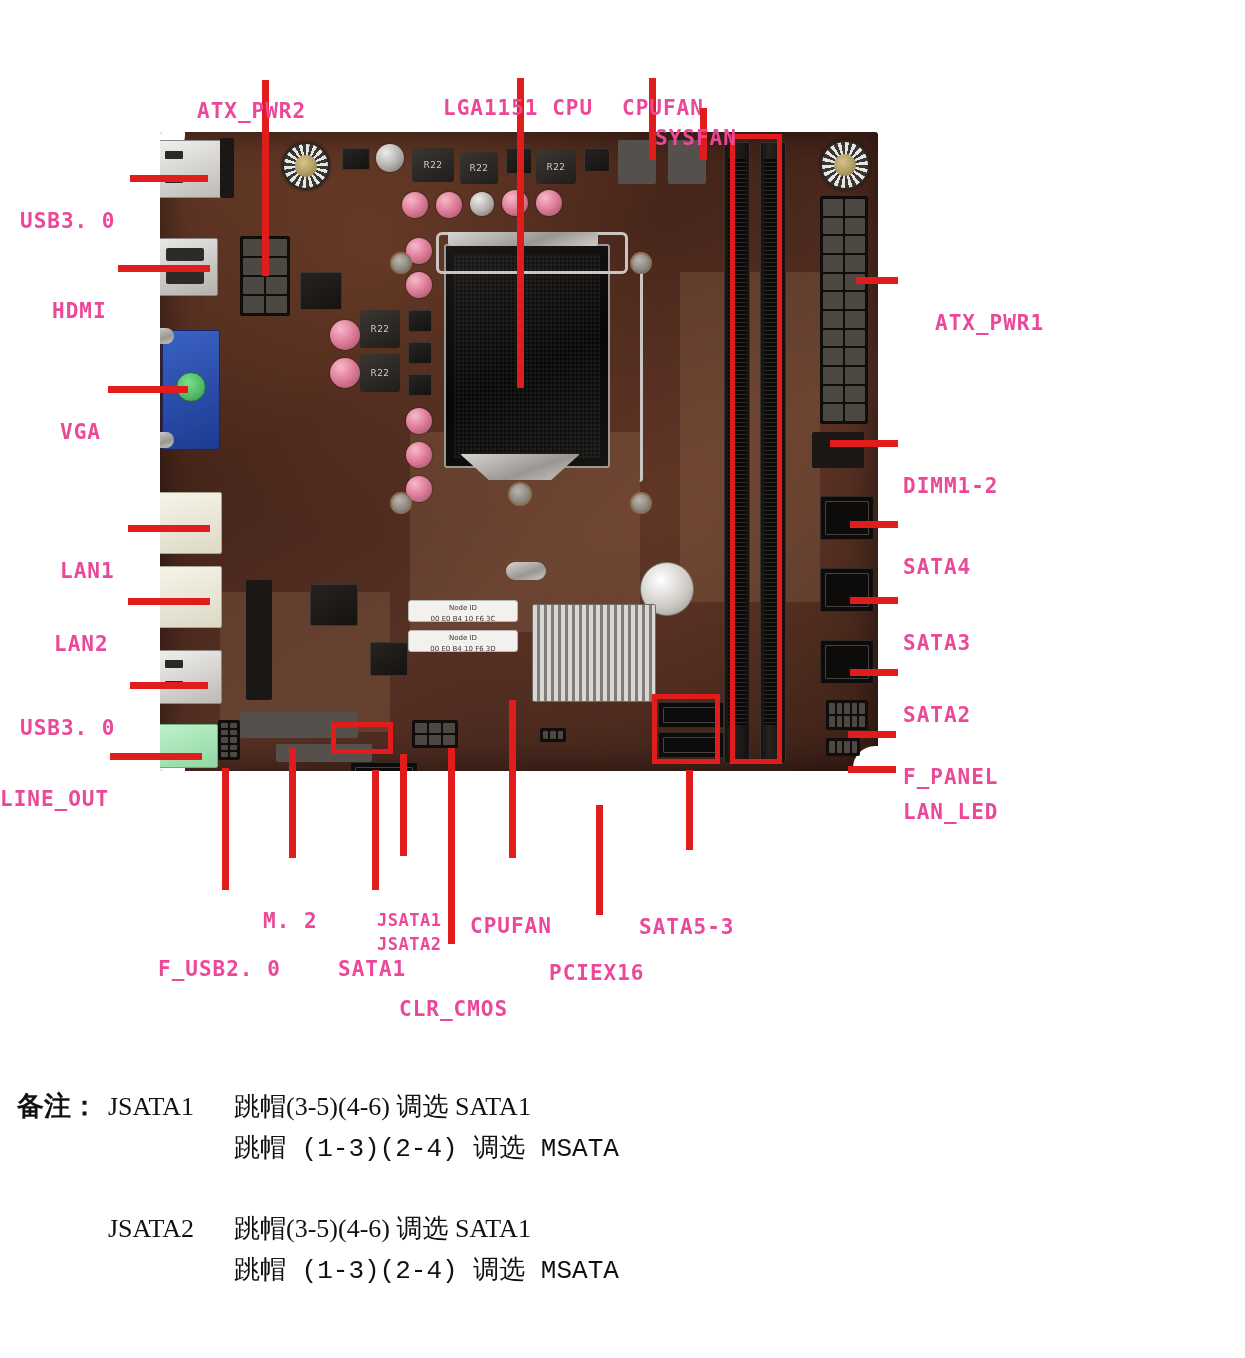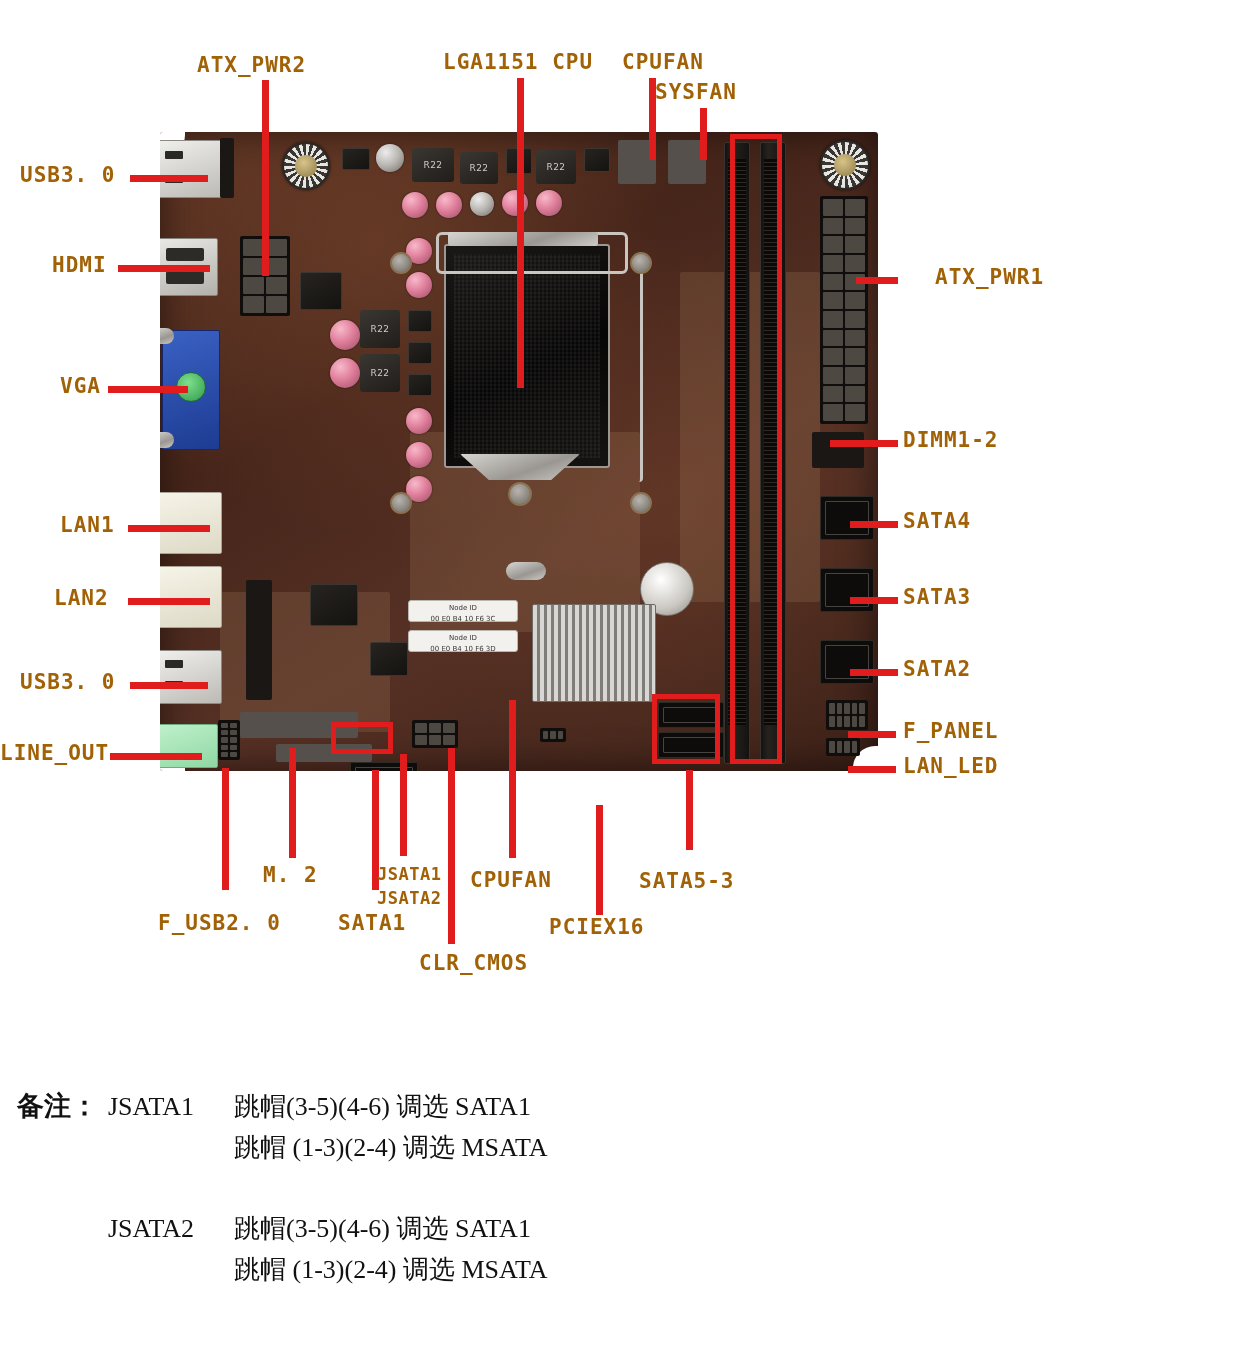--- a/index.html
+++ b/index.html
@@ -233,27 +233,28 @@
   }
 
   
   #annots {
     position:absolute; left:0; top:0;
     width:1245px; height:1010px;
     pointer-events:none;
   }
   .lbl {
     position: absolute;
-    color: #a16207;
+    color: #ec4899;
     font-family: "DejaVu Sans Mono", monospace;
     font-size: 21px;
     font-weight: bold;
     letter-spacing: 1px;
     white-space: nowrap;
     line-height: 1;
+    margin-top: 46px;
   }
   .lbl.sm { font-size: 17px; letter-spacing: .5px; }
   .line {
     position: absolute;
     background: #e01c1c;
   }
   .rect {
     position: absolute;
     border: 5px solid #e01c1c;
     box-sizing: border-box;
@@ -275,21 +276,21 @@
     text-align:right;
     padding-right:10px;
     box-sizing:border-box;
   }
   .note-key {
     font-size:26px;
     width:126px;
     box-sizing:border-box;
   }
   .note-text { font-size:26px; }
-  .note-indent { padding-left:234px; }
+  .note-indent { padding-left:234px;font-family:Liberation Mono, monospace; }
 </style>
 </head>
 <body>
 
 <div id="diagram">
 
   <div class="board">
     <div class="corner tl"></div>
     <div class="corner bl"></div>
     <div class="corner br"></div>
@@ -560,21 +561,21 @@
     <div class="lbl" style="left:263px;top:865px;">M. 2</div>
 
     <div class="line" style="left:372px;top:770px;width:7px;height:120px;"></div>
     <div class="lbl" style="left:338px;top:913px;">SATA1</div>
 
     <div class="line" style="left:400px;top:754px;width:7px;height:102px;"></div>
     <div class="lbl sm" style="left:377px;top:866px;">JSATA1</div>
     <div class="lbl sm" style="left:377px;top:890px;">JSATA2</div>
 
     <div class="line" style="left:448px;top:748px;width:7px;height:196px;"></div>
-    <div class="lbl" style="left:419px;top:953px;">CLR_CMOS</div>
+    <div class="lbl" style="left:399px;top:953px;">CLR_CMOS</div>
 
     <div class="line" style="left:509px;top:700px;width:7px;height:158px;"></div>
     <div class="lbl" style="left:470px;top:870px;">CPUFAN</div>
 
     <div class="line" style="left:596px;top:805px;width:7px;height:110px;"></div>
     <div class="lbl" style="left:549px;top:917px;">PCIEX16</div>
 
     <div class="line" style="left:686px;top:770px;width:7px;height:80px;"></div>
     <div class="lbl" style="left:639px;top:871px;">SATA5-3</div>
 

